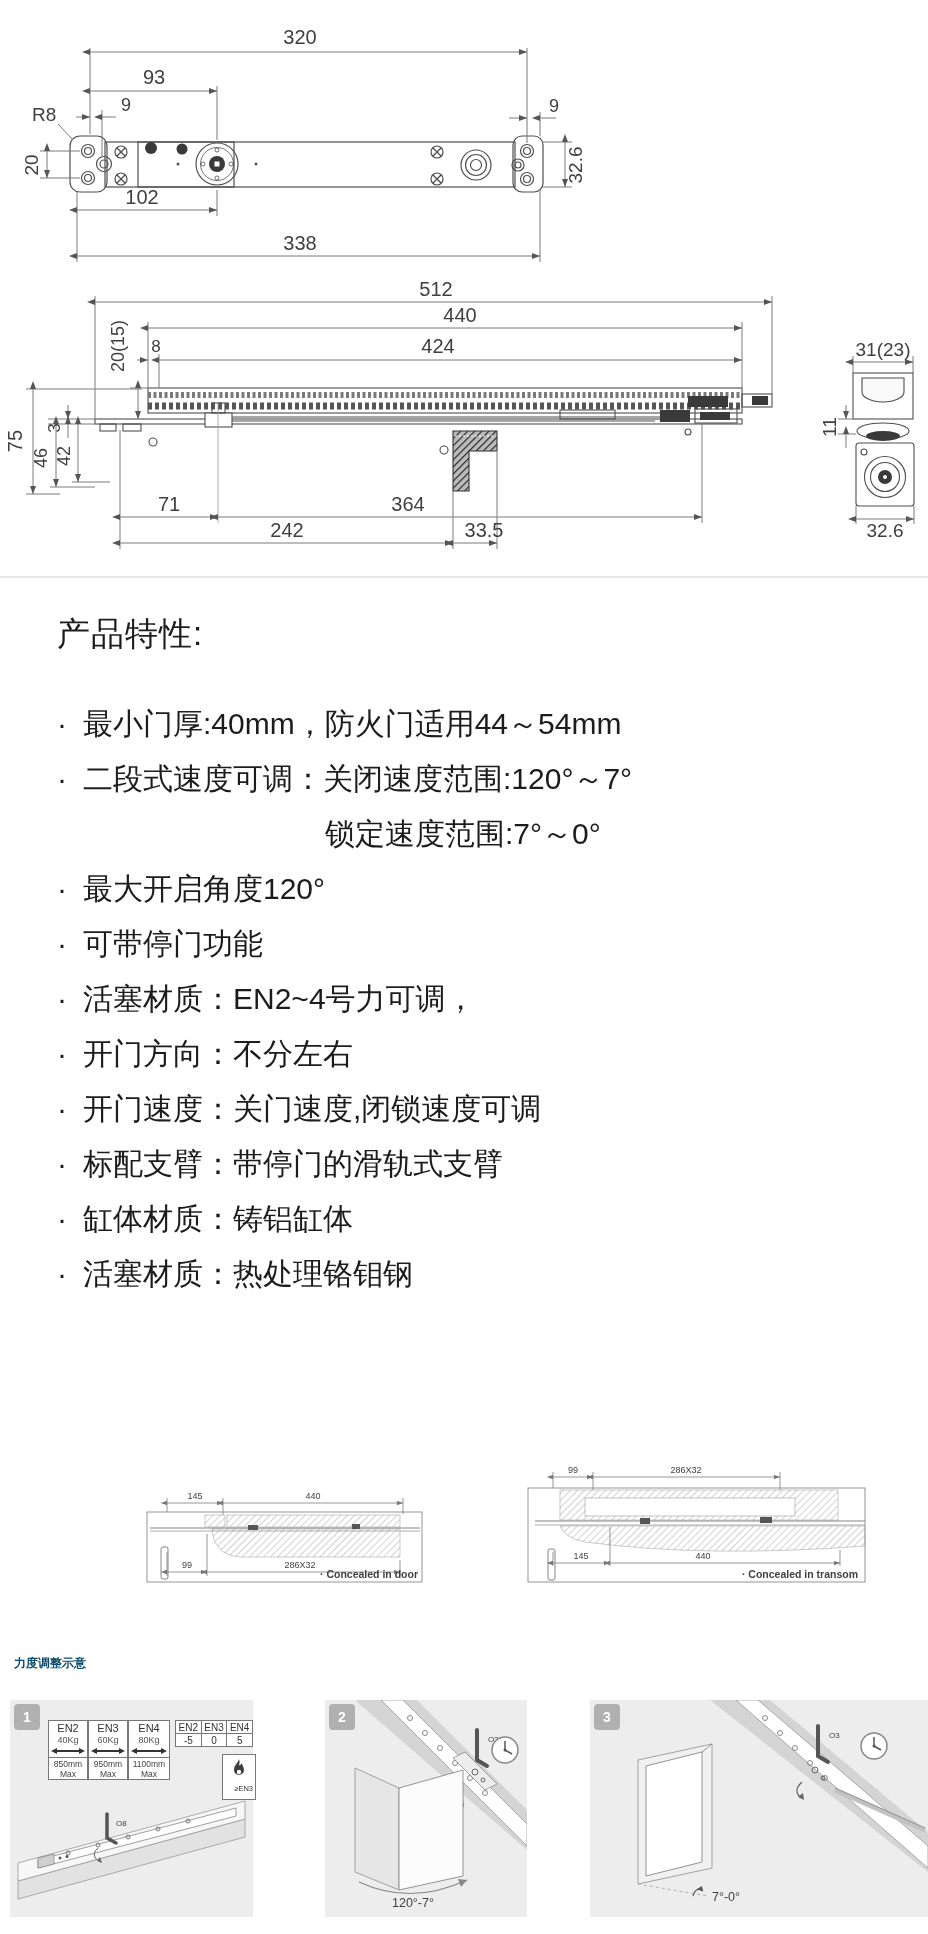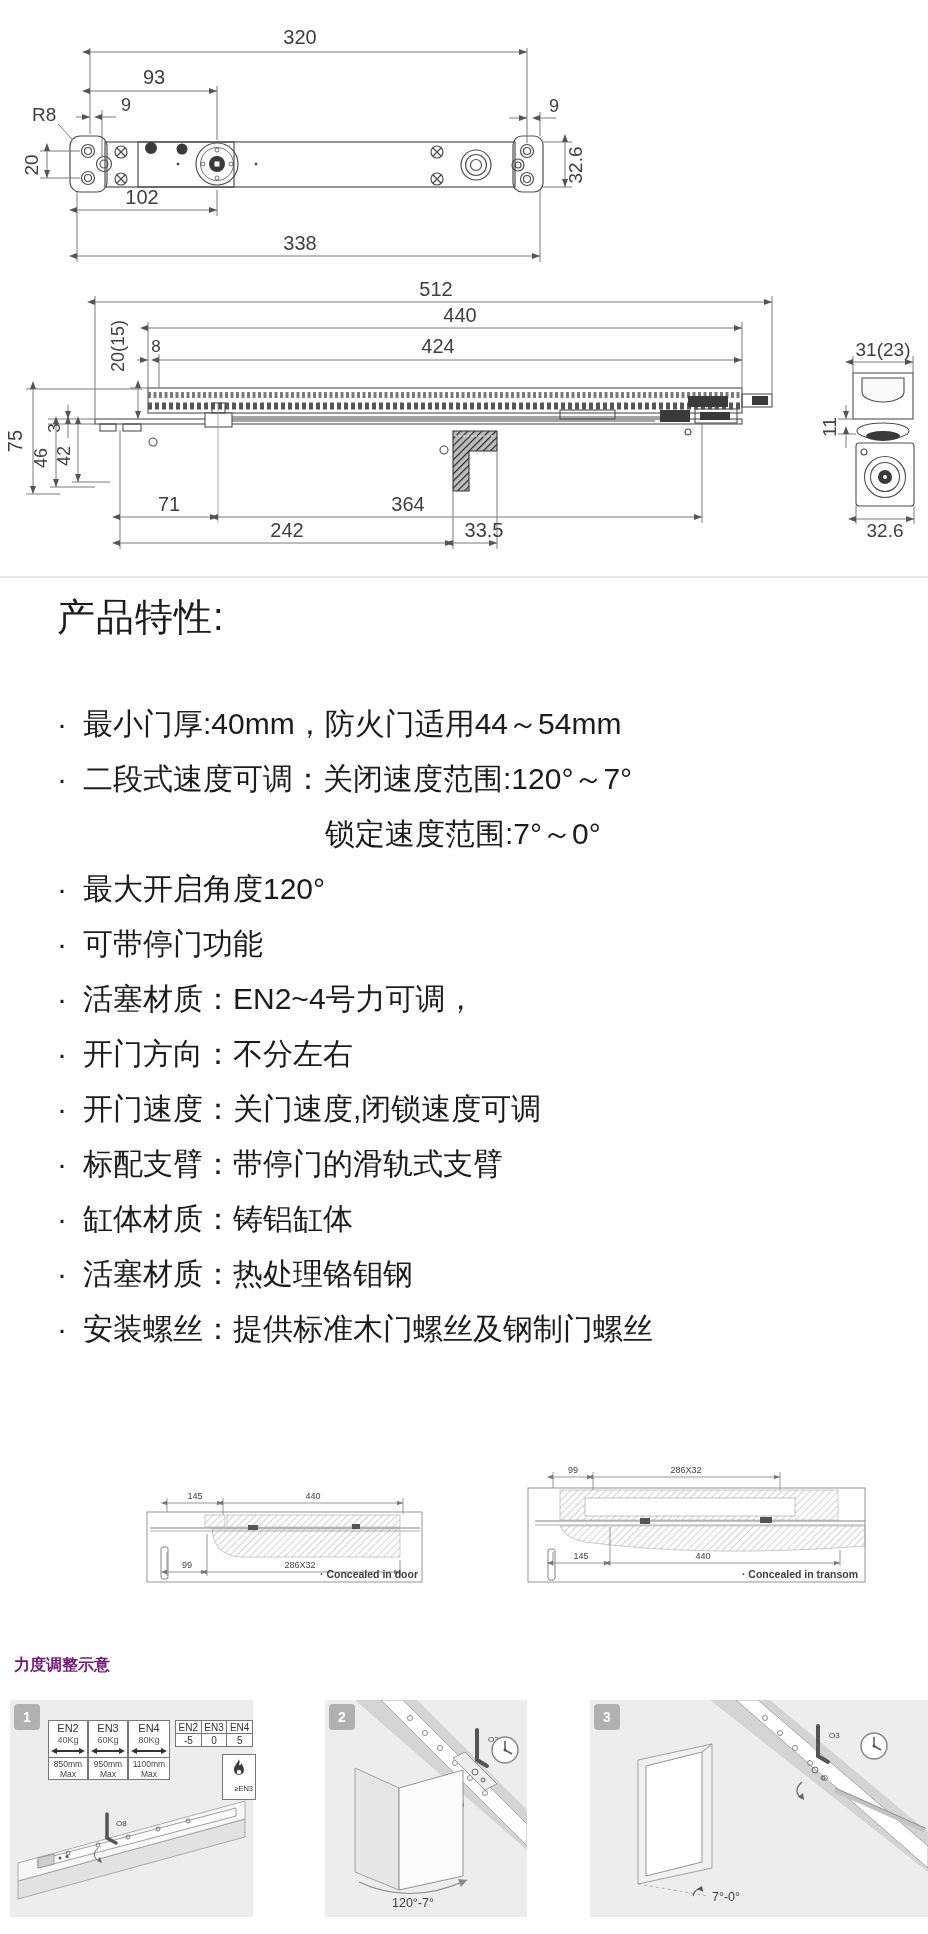--- a/index.html
+++ b/index.html
@@ -1,29 +1,29 @@
 <!DOCTYPE html>
 <html><head>
 <meta charset="utf-8">
 <style>
   html,body{margin:0;padding:0;background:#fff;}
   #page{position:relative;width:928px;height:1934px;background:#fff;overflow:hidden;
         font-family:"Liberation Sans",sans-serif;color:#222;}
   svg text{font-family:"Liberation Sans",sans-serif;fill:#3f3f3f;}
   .divider{position:absolute;left:0;top:576px;width:928px;height:2px;background:#e6e6e6;}
   
-  .feat-heading{position:absolute;left:57px;top:592px;font-size:38px;color:#1c1c1c;letter-spacing:1px;}
+  .feat-heading{position:absolute;left:57px;top:612px;font-size:33px;color:#1c1c1c;letter-spacing:1px;}
   .feat-list{position:absolute;left:0;top:696px;width:852px;}
   .feat-row{position:relative;height:55px;line-height:55px;font-size:30px;color:#1c1c1c;
             padding-left:57px;white-space:nowrap;}
   .feat-row .bullet{display:inline-block;width:26px;font-size:30px;color:#1c1c1c;}
   .feat-row.cont{padding-left:325px;}
   
   
-  .adj-title{position:absolute;left:14px;top:1655px;font-size:16px;font-weight:bold;color:#701a75;}
+  .adj-title{position:absolute;left:14px;top:1655px;font-size:12px;font-weight:bold;color:#0c4a6e;}
   .panel{position:absolute;top:1700px;height:217px;background:#ededed;}
   .panel1{left:10px;width:243px;}
   .panel2{left:325px;width:202px;}
   .panel3{left:590px;width:338px;}
   .badge{position:absolute;left:4px;top:4px;width:26px;height:26px;border-radius:4px;
          background:#b0b0b0;color:#fff;font-size:14px;font-weight:bold;text-align:center;
          line-height:26px;z-index:3;}
   .enbox{position:absolute;top:20px;width:38px;height:58px;border:1px solid #777;
          background:#fff;text-align:center;z-index:2;}
   .enbox .grade{font-size:11px;color:#333;line-height:13px;margin-top:1px;}
@@ -254,21 +254,20 @@
     <div class="feat-row"><span class="bullet">·</span><span>二段式速度可调：关闭速度范围:120°～7°</span></div>
     <div class="feat-row cont"><span>锁定速度范围:7°～0°</span></div>
     <div class="feat-row"><span class="bullet">·</span><span>最大开启角度120°</span></div>
     <div class="feat-row"><span class="bullet">·</span><span>可带停门功能</span></div>
     <div class="feat-row"><span class="bullet">·</span><span>活塞材质：EN2~4号力可调，</span></div>
     <div class="feat-row"><span class="bullet">·</span><span>开门方向：不分左右</span></div>
     <div class="feat-row"><span class="bullet">·</span><span>开门速度：关门速度,闭锁速度可调</span></div>
     <div class="feat-row"><span class="bullet">·</span><span>标配支臂：带停门的滑轨式支臂</span></div>
     <div class="feat-row"><span class="bullet">·</span><span>缸体材质：铸铝缸体</span></div>
     <div class="feat-row"><span class="bullet">·</span><span>活塞材质：热处理铬钼钢</span></div>
-    <div class="feat-row"><span class="bullet">·</span><span>安装螺丝：提供标准木门螺丝及钢制门螺丝</span></div>
   </div>
 
   <svg width="928" height="160" viewBox="0 0 928 160" style="position:absolute;left:0;top:1452px;">
     <defs>
       <marker id="me2" markerWidth="8" markerHeight="6" refX="7" refY="2.5" orient="auto">
           <path d="M0,0L7,2.5L0,5Z" fill="#777"></path>
         </marker>
       <marker id="ms2" markerWidth="8" markerHeight="6" refX="0" refY="2.5" orient="auto-start-reverse">
           <path d="M0,0L7,2.5L0,5Z" fill="#777"></path>
         </marker>

